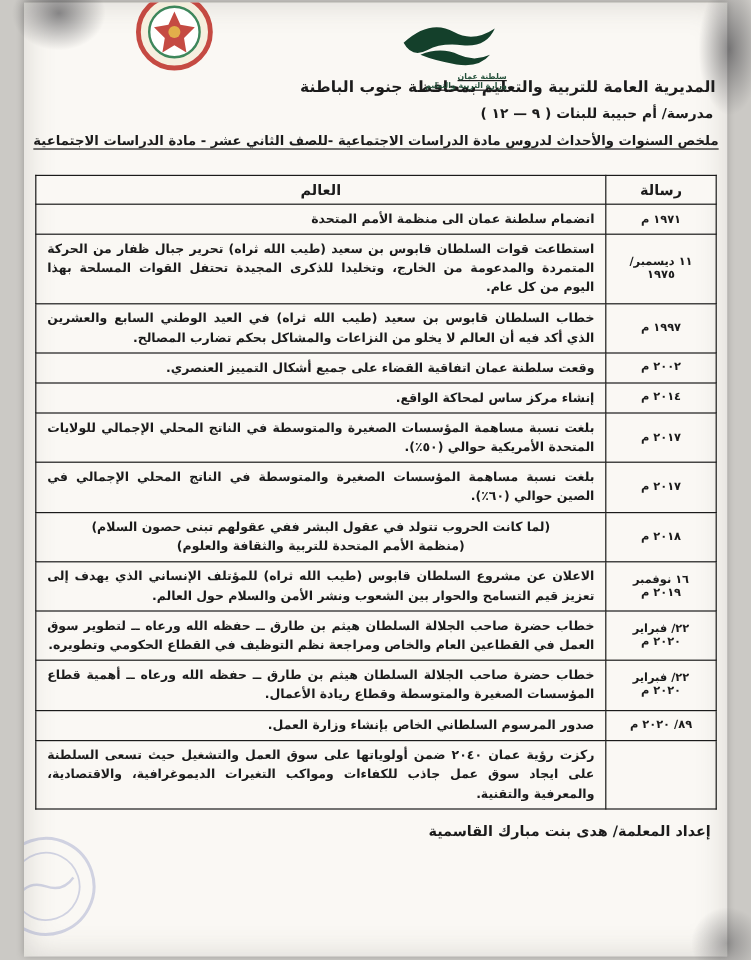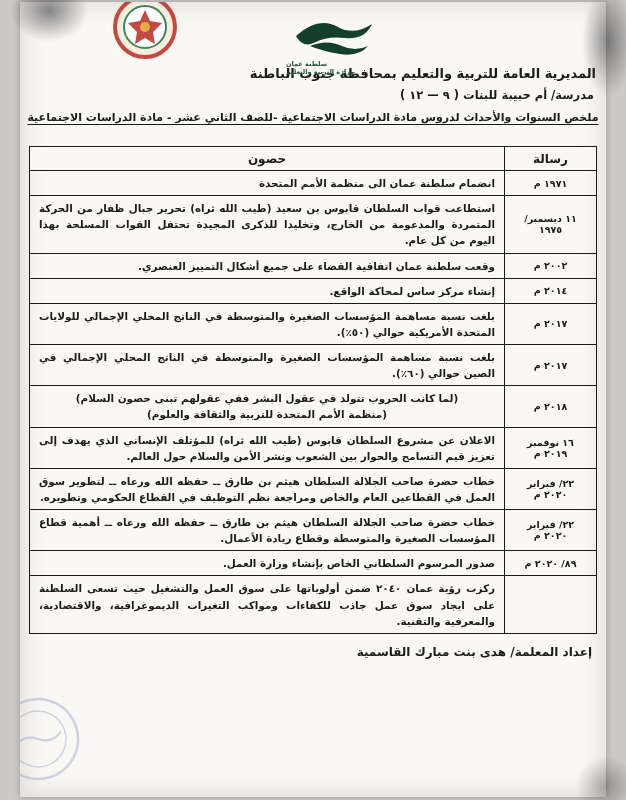--- a/index.html
+++ b/index.html
@@ -22,21 +22,21 @@
   .paper {
     position:absolute; left:20px; right:20px; top:2px; bottom:3px;
     background:#faf8f4;
     box-shadow: inset 0 0 26px rgba(90,85,78,.22), 0 0 6px rgba(0,0,0,.25);
     direction:rtl;
     overflow:hidden;
   }
   
   .hdr { position:relative; height:138px; }
   .school-stamp { position:absolute; right:auto; left:92px; top:-8px; width:66px; height:66px; opacity:.92; }
-  .ministry { position:absolute; left:266px; top:14px; width:120px; text-align:left; }
+  .ministry { position:absolute; left:282px; top:14px; width:120px; text-align:right;text-decoration:underline; }
   .ministry .cap { font-size:6.5px; font-weight:700; color:#24503a; line-height:1.25; letter-spacing:.2px; }
   .org-line  { padding:64px 10px 0 0; font-size:13px; font-weight:700; text-align:right; }
   .school-line { padding:7px 12px 0 0; font-size:11.5px; font-weight:700; text-align:right; }
   .doc-title { margin-top:9px; text-align:center; font-size:11px; font-weight:700;
                text-decoration:underline; text-underline-offset:3px; }
   
   table { width:calc(100% - 18px); margin:6px 9px 0; border-collapse:collapse; }
   th, td { border:1.4px solid #1b1b1b; }
   th { height:24px; font-size:12px; font-weight:700; text-align:center; background:#faf8f4; }
   col.year-col { width:92px; }
@@ -79,31 +79,35 @@
     </div>
 
     <table>
       <colgroup>
           <col class="year-col">
           <col>
         </colgroup>
       <thead>
         <tr>
           <th>رسالة</th>
-          <th>حصون</th>
+          <th>العالم</th>
         </tr>
       </thead>
       <tbody>
         <tr>
           <td class="year">١٩٧١ م</td>
           <td class="event">انضمام سلطنة عمان الى منظمة الأمم المتحدة</td>
         </tr>
         <tr>
           <td class="year">١١ ديسمبر/ ١٩٧٥</td>
           <td class="event">استطاعت قوات السلطان قابوس بن سعيد (طيب الله ثراه) تحرير جبال ظفار من الحركة المتمردة والمدعومة من الخارج، وتخليدا للذكرى المجيدة تحتفل القوات المسلحة بهذا اليوم من كل عام.</td>
+        </tr>
+        <tr>
+          <td class="year">١٩٩٧ م</td>
+          <td class="event">خطاب السلطان قابوس بن سعيد (طيب الله ثراه) في العيد الوطني السابع والعشرين الذي أكد فيه أن العالم لا يخلو من النزاعات والمشاكل بحكم تضارب المصالح.</td>
         </tr>
         <tr>
           <td class="year">٢٠٠٢ م</td>
           <td class="event">وقعت سلطنة عمان اتفاقية القضاء على جميع أشكال التمييز العنصري.</td>
         </tr>
         <tr>
           <td class="year">٢٠١٤ م</td>
           <td class="event">إنشاء مركز ساس لمحاكة الواقع.</td>
         </tr>
         <tr>

